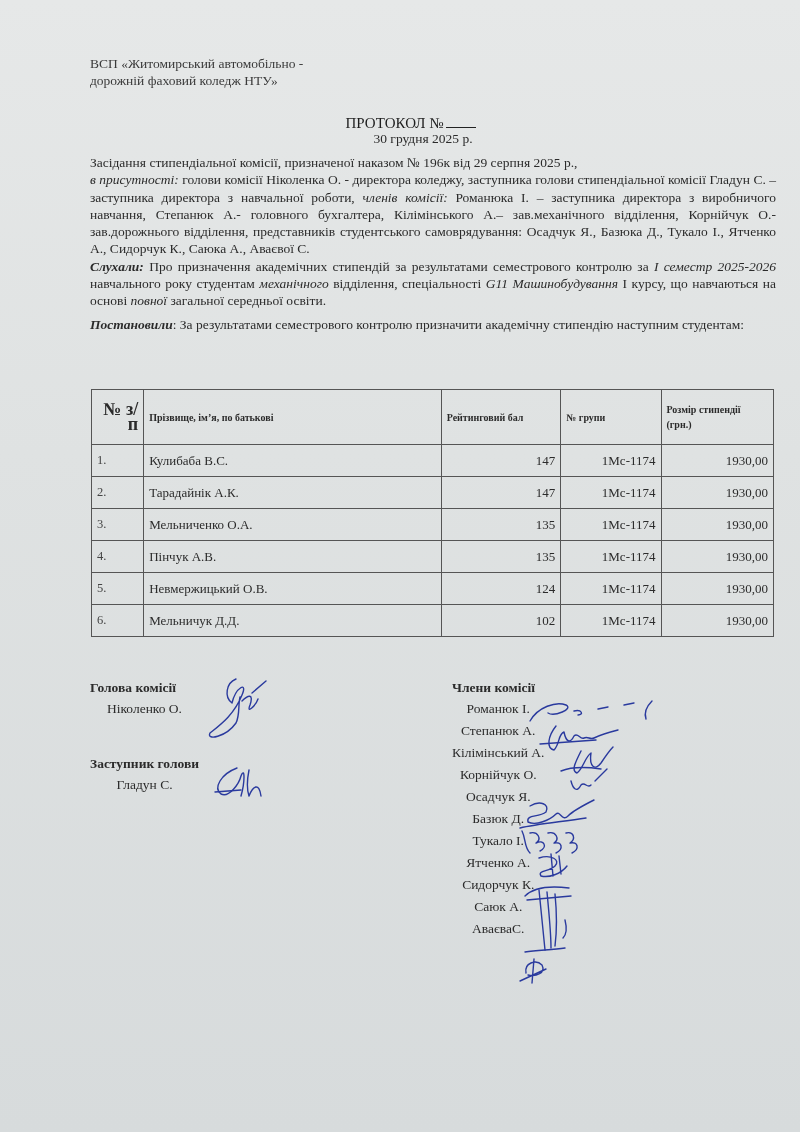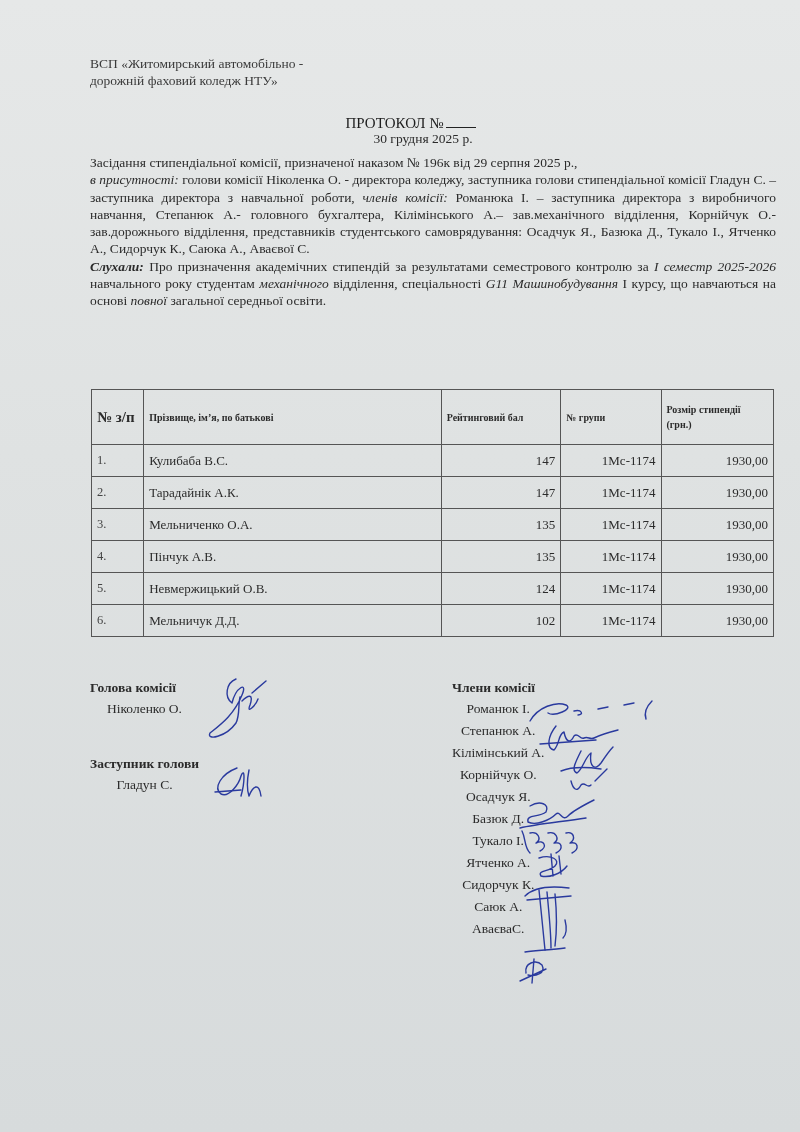--- a/index.html
+++ b/index.html
@@ -19,21 +19,21 @@
   .body-text p { margin: 0; }
   .body-text p.gap { margin-top: 6px; }
   .it { font-style: italic; }
   .bi { font-style: italic; font-weight: bold; }
   table.grants {
     position: absolute; left: 80px; top: 389px; width: 683px;
     border-collapse: collapse; font-size: 13px;
   }
   table.grants th, table.grants td { border: 1px solid #555; padding: 0 5px; }
   table.grants th { font-weight: bold; height: 54px; line-height: 15px; text-align: left; font-size: 10px; }
-  table.grants th.num { text-align: left; width: 40px; font-size: 15px; }
+  table.grants th.num { text-align: right; width: 40px; font-size: 18px; }
   table.grants td { height: 31px; }
   table.grants td.c { text-align: right; }
   table.grants td.n { width: 40px; font-size: 12.5px; color: #444; }
   .col-name { width: 280px; }
   .col-score { width: 106px; }
   .col-group { width: 87px; }
   .col-amount { width: 99px; }
   .sig-left { position: absolute; left: 79px; top: 680px; font-size: 13.5px; }
   .sig-right { position: absolute; left: 441px; top: 680px; font-size: 13.5px; }
   .sig-head { font-weight: bold; display: block; height: 21px; }
@@ -55,20 +55,21 @@
 
   <div class="title">
     <span>ПРОТОКОЛ №</span><span class="blank"></span>
   </div>
   <div class="date">30 грудня 2025 р.</div>
 
   <div class="body-text">
     <p><span>Засідання стипендіальної комісії, призначеної наказом № 196к від  29 серпня 2025 р.,</span></p>
     <p><span class="it">в присутності:</span><span> голови комісії  Ніколенка О. - директора коледжу, заступника голови стипендіальної комісії Гладун С. – заступника директора з навчальної роботи, </span><span class="it">членів комісії:</span><span> Романюка І. – заступника директора з виробничого навчання, Степанюк А.- головного бухгалтера, Кілімінського А.– зав.механічного відділення, Корнійчук О.- зав.дорожнього відділення, представників студентського самоврядування: Осадчук Я., Базюка Д., Тукало І., Ятченко А., Сидорчук К., Саюка А., Аваєвої С.</span></p>
     <p><span class="bi">Слухали:</span><span> Про призначення академічних стипендій за результатами семестрового контролю за </span><span class="it">І семестр 2025-2026</span><span> навчального року студентам </span><span class="it">механічного</span><span> відділення, спеціальності </span><span class="it">G11 Машинобудування</span><span> І курсу, що навчаються на основі </span><span class="it">повної</span><span> загальної середньої освіти.</span></p>
+    <p class="gap"><span class="bi">Постановили</span><span>: За результатами семестрового контролю призначити академічну стипендію наступним студентам:</span></p>
   </div>
 
   <table class="grants">
     <thead>
       <tr>
         <th class="num">№ з/п</th>
         <th class="col-name">Прізвище, ім’я, по батькові</th>
         <th class="col-score">Рейтинговий бал</th>
         <th class="col-group">№ групи</th>
         <th class="col-amount">Розмір стипендії (грн.)</th>

